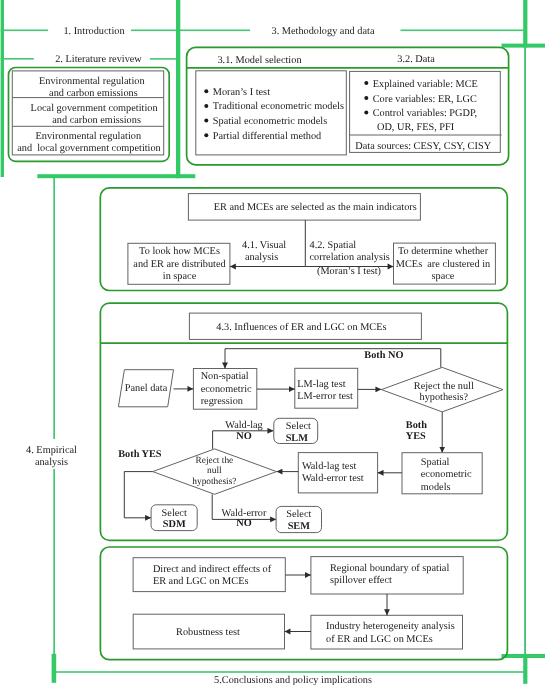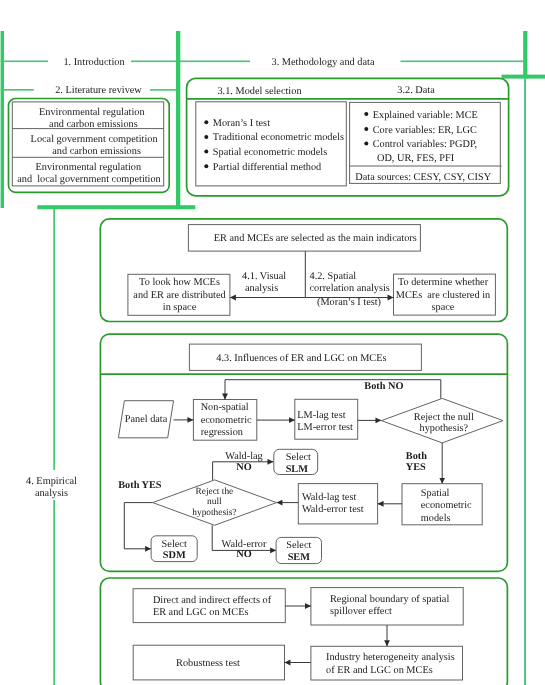--- a/index.html
+++ b/index.html
@@ -1,18 +1,18 @@
 <!DOCTYPE html>
 <html><head>
 <meta charset="utf-8">
 <style>
   html,body{margin:0;padding:0;background:#ffffff;}
   body{width:545px;height:685px;overflow:hidden;
        font-family:"Liberation Serif",serif;color:#1a1a1a;}
-  #root{position:relative;width:545px;height:576px;background:#fff;margin-top:31px;}
+  #root{position:relative;width:545px;height:576px;background:#fff;}
   svg#diagram{position:absolute;left:0;top:0;display:block;}
   text{font-family:"Liberation Serif",serif;fill:#1a1a1a;font-size:10.3px;
         -webkit-font-smoothing:antialiased;text-rendering:geometricPrecision;}
   .b{font-weight:bold;}
   .c{text-anchor:middle;}
   .sm{font-size:9.4px;}
   .sk{fill:#33c967;}
   .sk-thin{fill:#45c673;}
   .gbox{stroke:#2a9a2c;fill:none;stroke-width:1.7;}
   .gline{stroke:#2a9a2c;stroke-width:1.7;}

